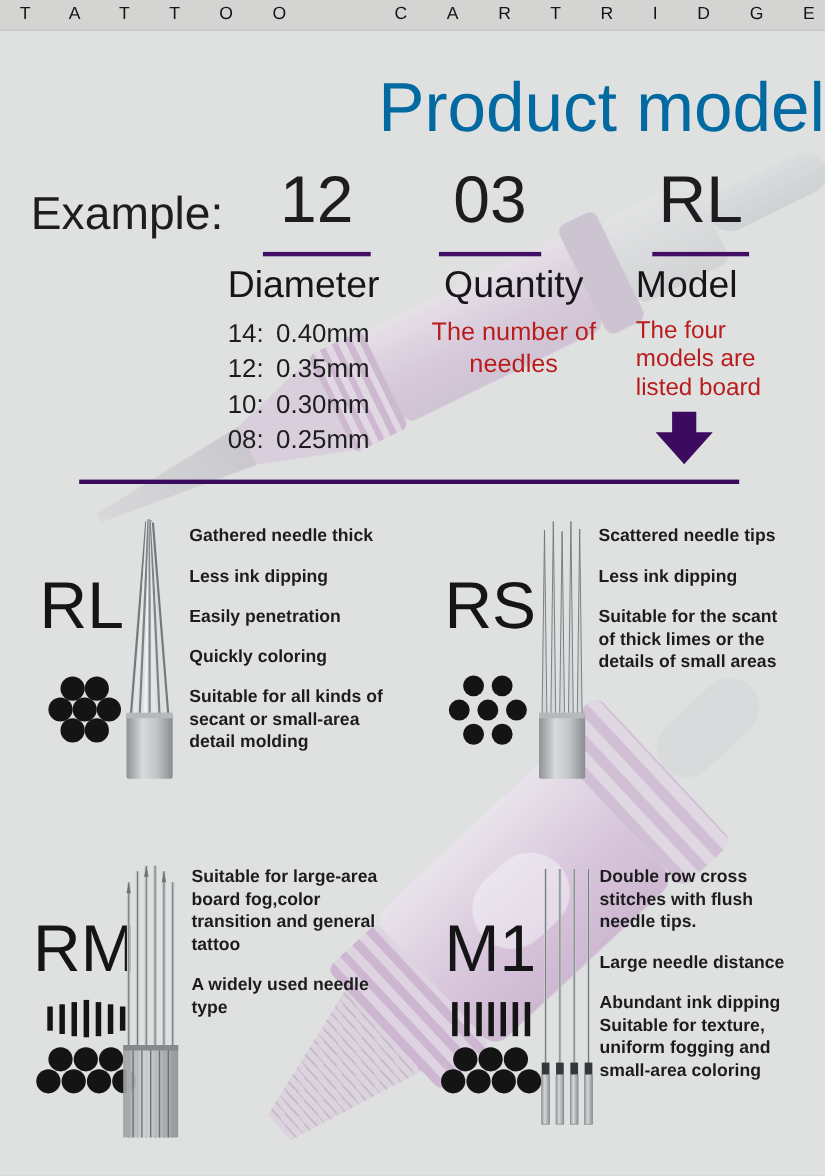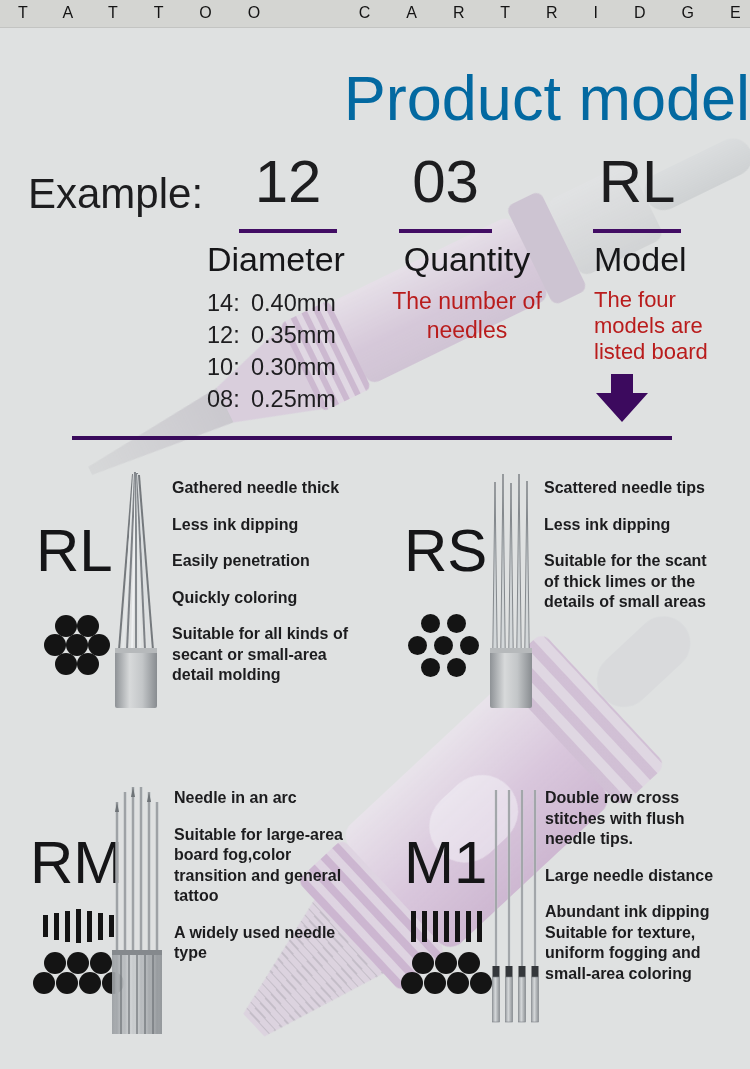--- a/index.html
+++ b/index.html
@@ -21,21 +21,21 @@
   .n1{left:239px;width:98px;} .n2{left:399px;width:93px;} .n3{left:593px;width:88px;}
   .uline{top:229px;height:4px;background:#420d64;}
   .u1{left:239px;width:98px;} .u2{left:399px;width:93px;} .u3{left:593px;width:88px;}
 
   
   .colhead{font-size:34px;color:#161618;margin:0 0 8px 0;font-weight:normal;}
   .col-d{left:207px;top:240px;}
   .dia-row{font-size:23.5px;line-height:32px;}
   .dia-row .sz{display:inline-block;width:44px;}
   .col-q{left:386px;top:240px;width:162px;text-align:center;}
-  .col-m{left:594px;top:240px;width:122px;}
+  .col-m{left:578px;top:240px;width:122px;}
   .coldesc{font-size:23px;line-height:29px;color:#b91c1c;}
   .col-m .coldesc{font-size:22px;line-height:26px;}
 
   .bigline{left:72px;top:436px;width:600px;height:4px;background:#3a0b5c;}
 
   
   .code{font-size:60px;color:#151517;}
   .bullets p{font-size:16px;font-weight:bold;line-height:20.5px;margin:0 0 16px 0;color:#1c1c1e;}
 
   
@@ -285,21 +285,20 @@
     <g stroke="#6b7074" stroke-width="1.2">
       <path d="M11 166 L11 250"></path>
         <path d="M19 166 L19 250"></path>
         <path d="M27 166 L27 250"></path>
       <path d="M35 166 L35 250"></path>
         <path d="M43 166 L43 250"></path>
     </g>
     <rect x="2" y="166" width="50" height="5" fill="#85898d"></rect>
   </svg>
   <div class="abs z2 bullets" style="left:174px;top:788px;width:188px;">
-    <p>Needle in an arc</p>
     <p>Suitable for large-area board fog,color transition and general tattoo</p>
     <p>A widely used needle type</p>
   </div>
 
   <div class="abs z2 code" style="left:404px;top:828px;">M1</div>
   <div class="abs z2" style="left:396px;top:906px;width:100px;">
     <div class="bars">
       <i style="height:31px"></i>
         <i style="height:31px"></i>
         <i style="height:31px"></i>

